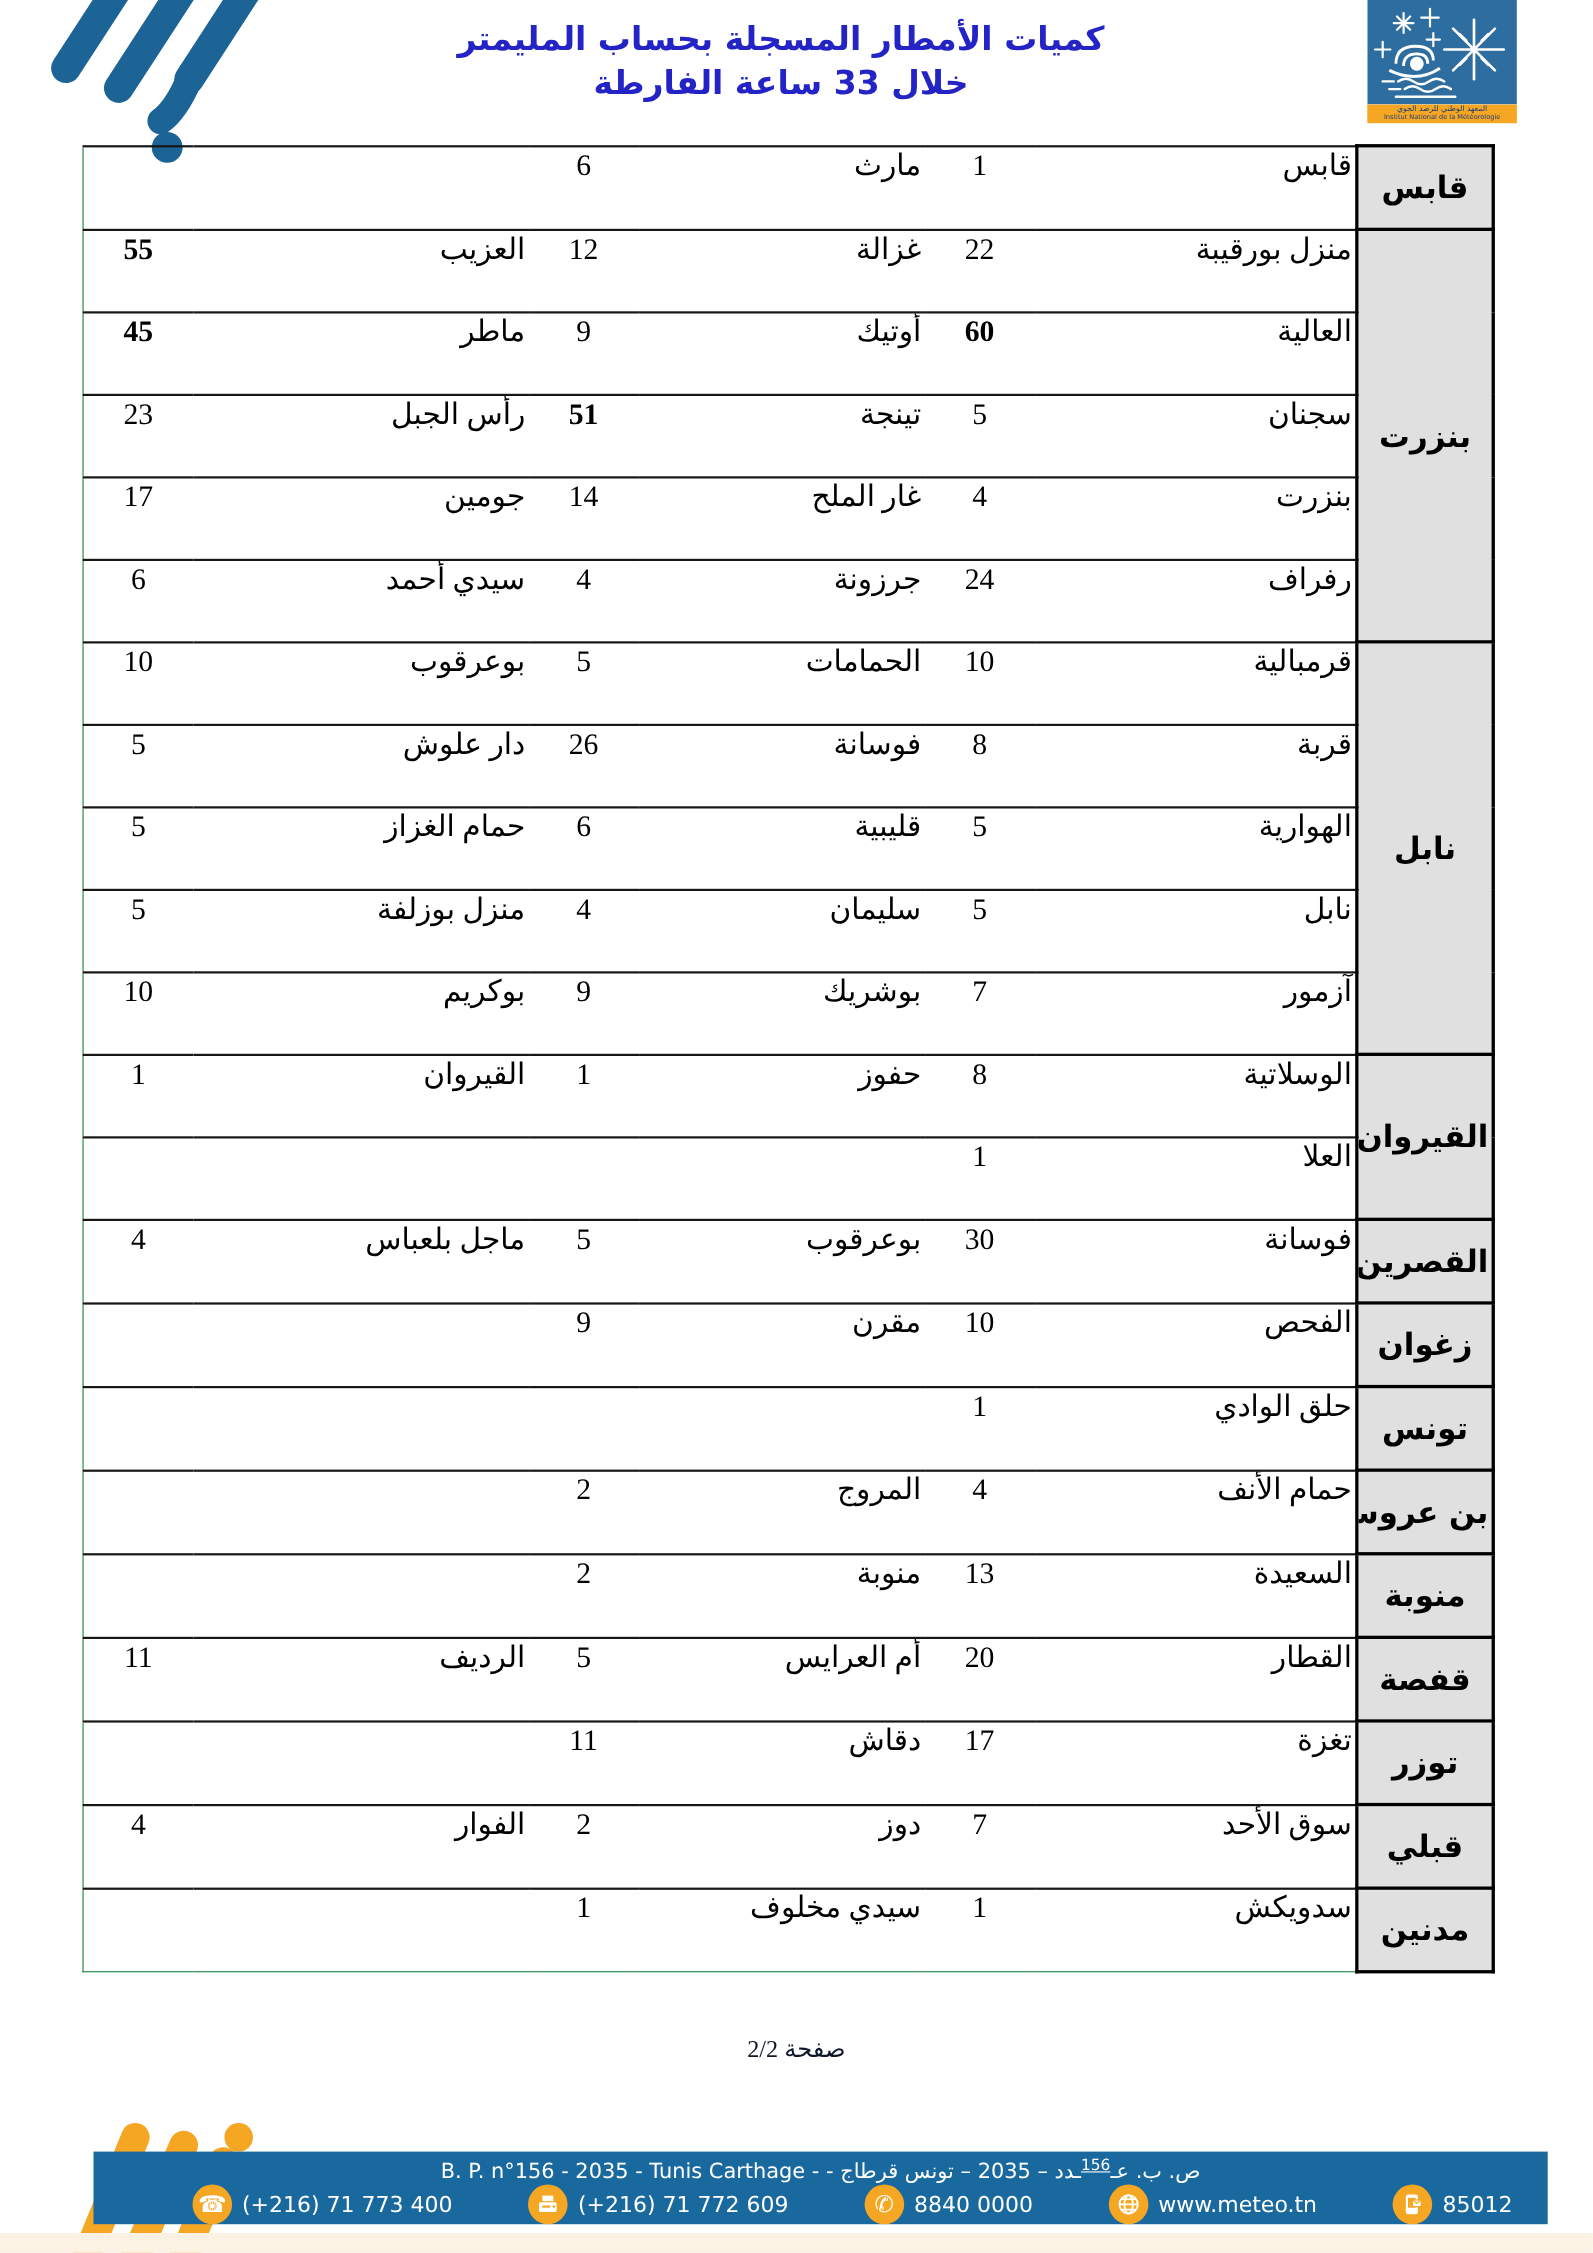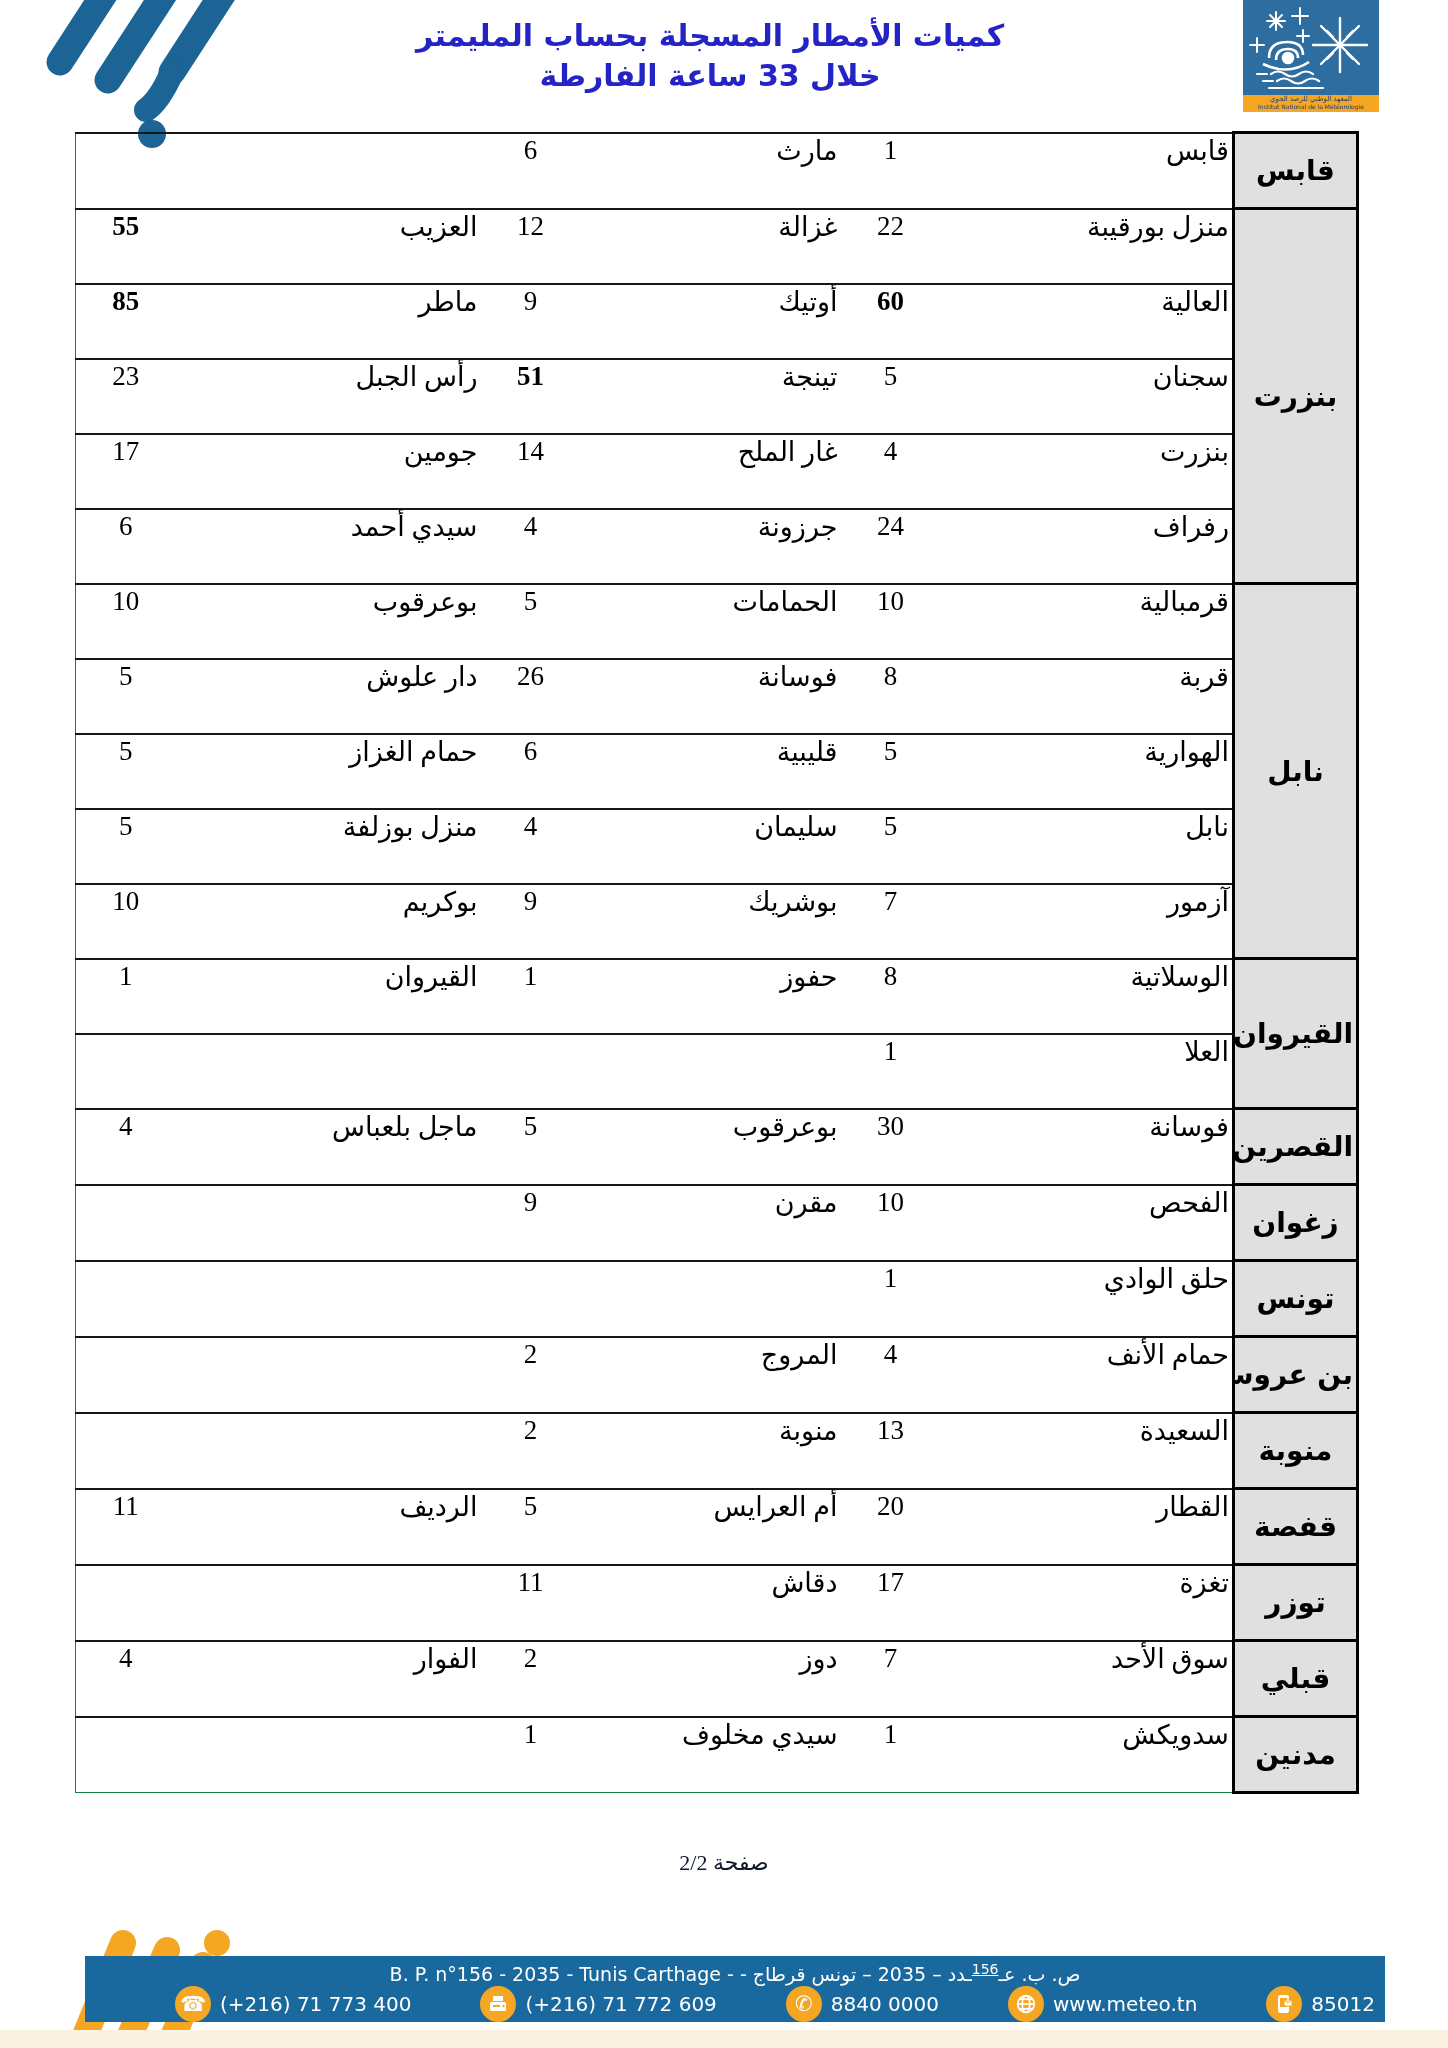--- a/index.html
+++ b/index.html
@@ -30,21 +30,21 @@
                         font-family:"DejaVu Sans","Liberation Serif",serif;}
   .rain-table td.station{text-align:right;}
   .rain-table td.value{text-align:center;}
   .rain-table td.value.bold{font-weight:bold;}
 
   
   .page-number{position:absolute;left:0;top:1850px;width:100%;text-align:center;
                font-size:22px;color:#0f172a;direction:rtl;}
 
   
-  .footer-band{position:absolute;left:85px;top:1956px;width:1300px;height:66px;background:#19699F;}
+  .footer-band{position:absolute;left:85px;top:1956px;width:1300px;height:66px;background:#19699F;padding-left:22px;}
   .footer-address{position:absolute;left:0;top:5px;width:100%;text-align:center;direction:rtl;
                   color:#fff;font-size:19px;font-family:"DejaVu Sans","Liberation Sans",sans-serif;}
   .footer-address .po-num{font-size:14px;vertical-align:super;text-decoration:underline;}
   .footer-contacts{position:absolute;left:90px;top:30px;width:1200px;height:36px;
                    display:flex;align-items:center;justify-content:space-between;}
   .contact-item{display:flex;align-items:center;gap:9px;color:#fff;
                 font-family:"DejaVu Sans","Liberation Sans",sans-serif;font-size:20px;}
   .icon-circle{width:36px;height:36px;border-radius:50%;background:#F5A623;display:flex;
                align-items:center;justify-content:center;color:#fff;font-size:21px;
                font-family:"DejaVu Sans",sans-serif;flex:0 0 auto;}
@@ -148,21 +148,21 @@
           <td class="value">12</td>
           <td class="station">العزيب</td>
           <td class="value bold">55</td>
         </tr>
         <tr>
           <td class="station">العالية</td>
           <td class="value bold">60</td>
           <td class="station">أوتيك</td>
           <td class="value">9</td>
           <td class="station">ماطر</td>
-          <td class="value bold">85</td>
+          <td class="value bold">45</td>
         </tr>
         <tr>
           <td class="station">سجنان</td>
           <td class="value">5</td>
           <td class="station">تينجة</td>
           <td class="value bold">51</td>
           <td class="station">رأس الجبل</td>
           <td class="value">23</td>
         </tr>
         <tr>

